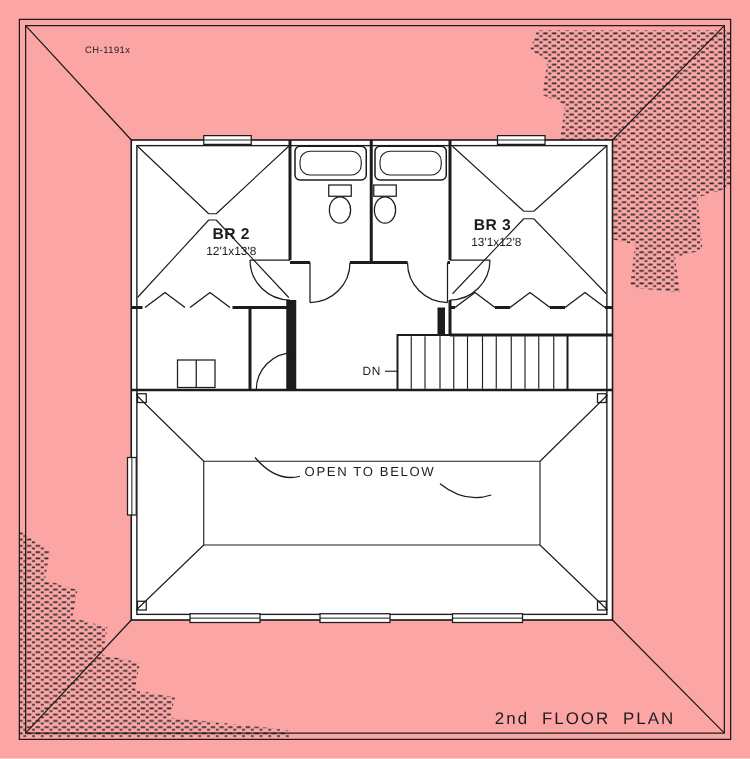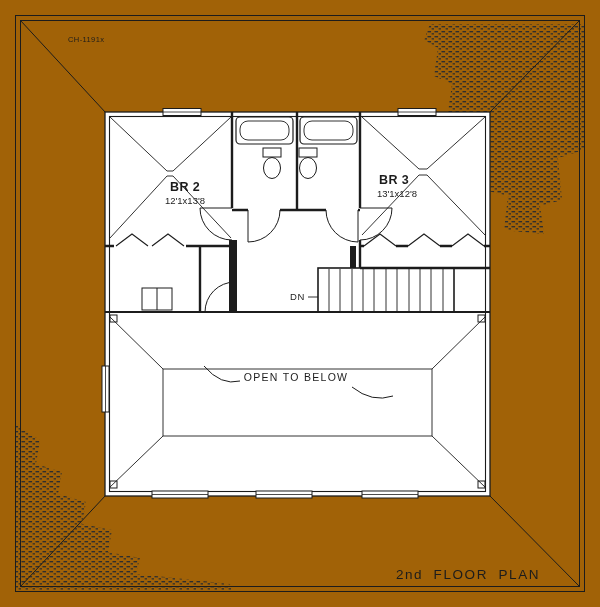--- a/index.html
+++ b/index.html
@@ -1,16 +1,16 @@
 <!DOCTYPE html>
 <html><head>
 <meta charset="utf-8">
 <style>
   html,body{margin:0;padding:0;background:#ffffff}
-  .sheet{position:relative;width:600px;height:607px;background:#a16207;overflow:hidden;
+  .sheet{position:relative;width:600px;height:607px;background:#fca5a5;overflow:hidden;
          font-family:"Liberation Sans",sans-serif}
   svg{display:block}
   .t{fill:#1c1c1c;font-family:"Liberation Sans",sans-serif}
   .room{font-size:12.5px;font-weight:700;letter-spacing:.4px}
   .dims{font-size:9.5px;font-weight:400}
   .small{font-size:7.5px;letter-spacing:.4px}
   .dn{font-size:9.5px;letter-spacing:.6px}
   .open{font-size:10.5px;letter-spacing:1.3px}
   .title{font-size:13.5px;letter-spacing:1.6px;word-spacing:5px}
   .ln{stroke:#1c1c1c;fill:none}

